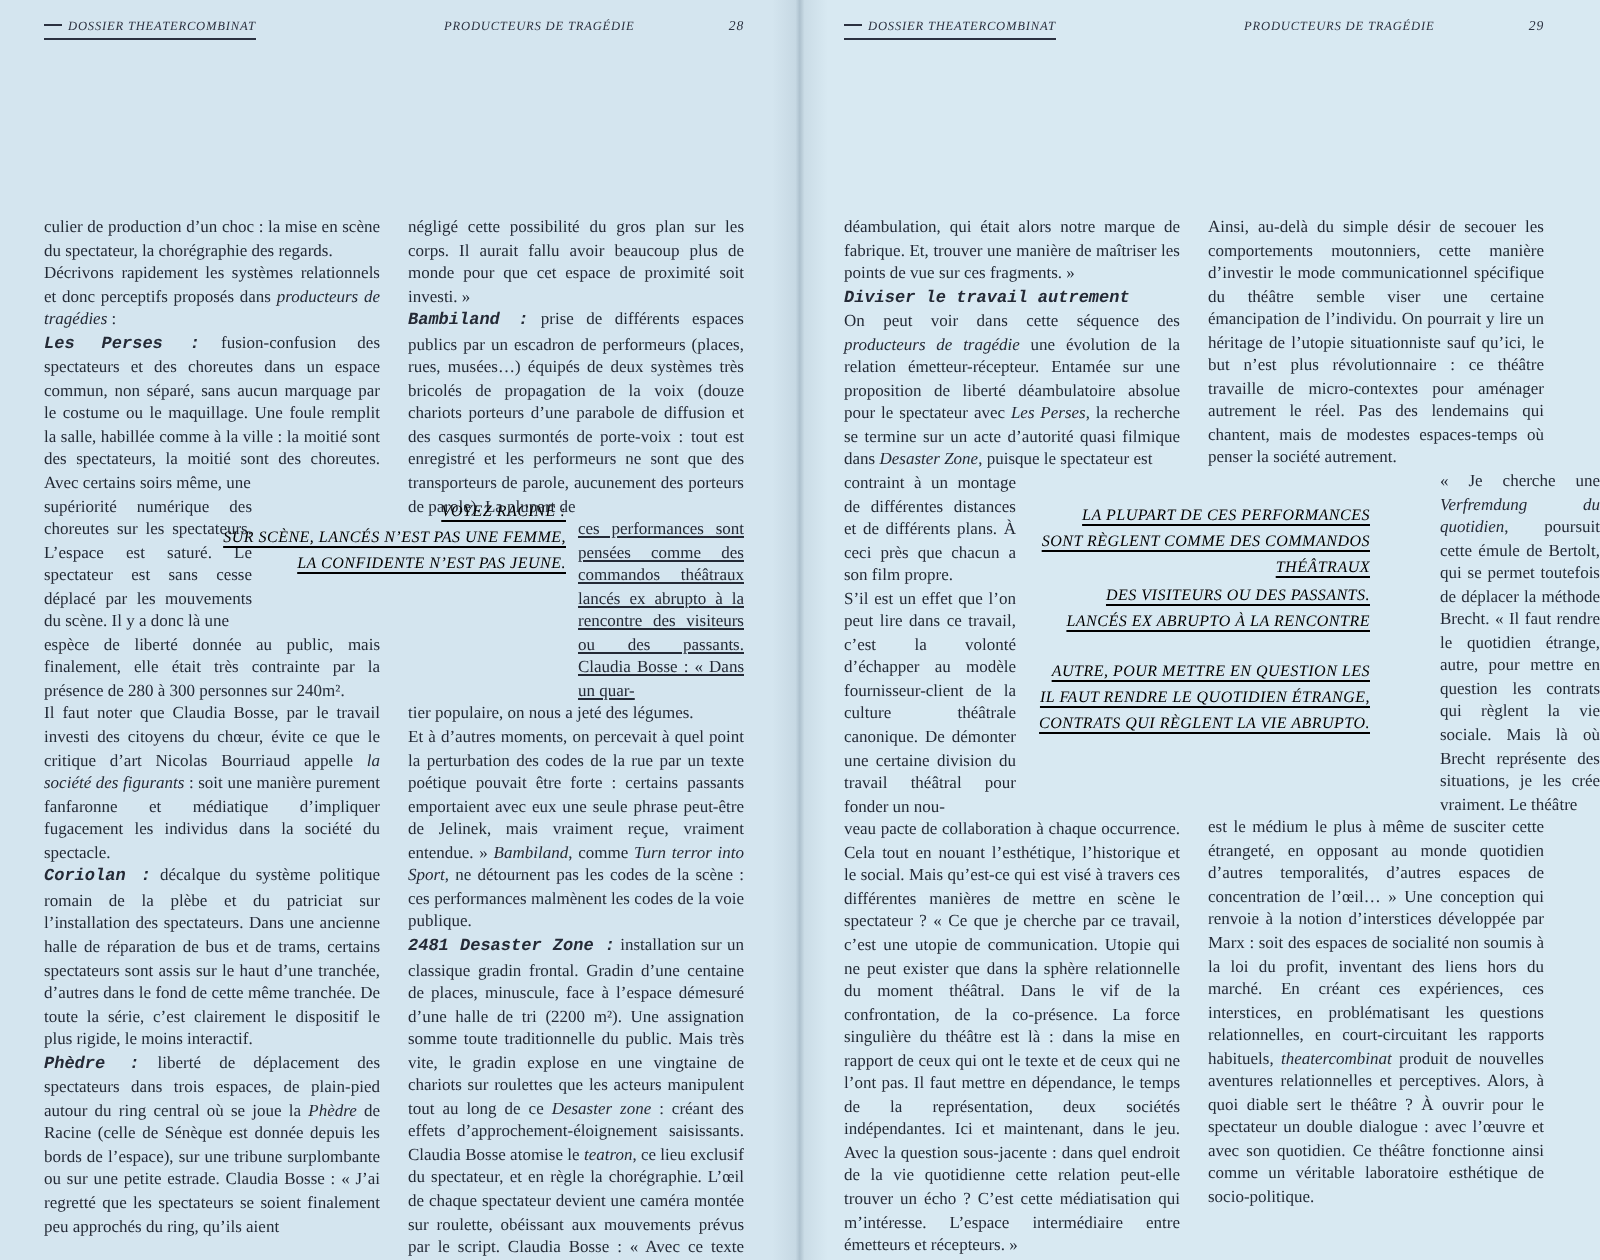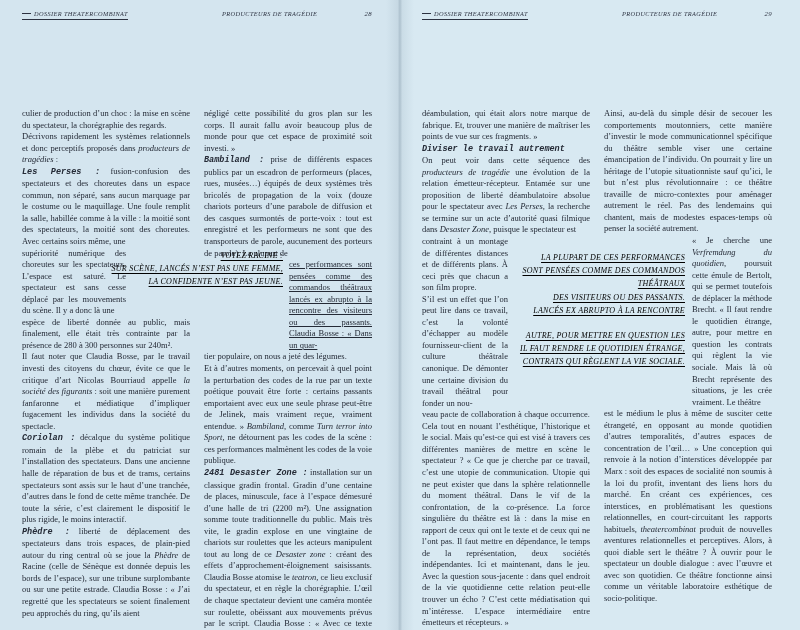--- a/index.html
+++ b/index.html
@@ -34,21 +34,21 @@
   
   .col{position:absolute;top:108px;width:168px;
        font-size:8.5px;line-height:11.55px;text-align:justify;
        color:#242a36;hyphens:auto;-webkit-hyphens:auto;}
   .col-a{left:22px;}
   .col-b{left:204px;}
   .block{width:168px;}
   .block.narrow-left{width:104px;}
   .block.narrow-left-sm{width:86px;}
   .block.narrow-right{width:83px;margin-left:85px;text-decoration:underline;}
-  .block.narrow-right-sm{width:80px;margin-left:88px;}
+  .block.narrow-right-sm{width:80px;margin-left:116px;}
   .it{font-style:italic;}
   .bd{font-weight:bold;font-family:Liberation Mono, monospace;}
   
   .pull-quote{position:absolute;text-align:right;font-style:italic;color:#000000;}
   .pq-left{right:117px;top:249px;}
   .pq-right{right:115px;top:251px;}
   .pq-line{font-size:8px;line-height:13.2px;letter-spacing:0.25px;white-space:nowrap;
       text-decoration:underline;text-underline-offset:2px;text-decoration-thickness:0.7px;}
   .pq-block + .pq-block{margin-top:12px;}
 </style>
@@ -96,27 +96,27 @@
 
     <div class="col col-b">
       <div class="block"><span>Ainsi, au-delà du simple désir de secouer les comportements moutonniers, cette manière d’investir le mode communicationnel spécifique du théâtre semble viser une certaine émancipation de l’individu. On pourrait y lire un héritage de l’utopie situationniste sauf qu’ici, le but n’est plus révolutionnaire : ce théâtre travaille de micro-contextes pour aménager autrement le réel. Pas des lendemains qui chantent, mais de modestes espaces-temps où penser la société autrement.</span></div>
       <div class="block narrow-right-sm"><span>« Je cherche une </span><span class="it">Verfremdung du quotidien</span><span>, poursuit cette émule de Bertolt, qui se permet toutefois de déplacer la méthode Brecht. « Il faut rendre le quotidien étrange, autre, pour mettre en question les contrats qui règlent la vie sociale. Mais là où Brecht représente des situations, je les crée vraiment. Le théâtre</span></div>
       <div class="block"><span>est le médium le plus à même de susciter cette étrangeté, en opposant au monde quotidien d’autres temporalités, d’autres espaces de concentration de l’œil… » Une conception qui renvoie à la notion d’interstices développée par Marx : soit des espaces de socialité non soumis à la loi du profit, inventant des liens hors du marché. En créant ces expériences, ces interstices, en problématisant les questions relationnelles, en court-circuitant les rapports habituels, </span><span class="it">theatercombinat</span><span> produit de nouvelles aventures relationnelles et perceptives. Alors, à quoi diable sert le théâtre ? À ouvrir pour le spectateur un double dialogue : avec l’œuvre et avec son quotidien. Ce théâtre fonctionne ainsi comme un véritable laboratoire esthétique de socio-politique.</span></div>
     </div>
 
     <aside class="pull-quote pq-right">
       <div class="pq-block">
           <div class="pq-line">LA PLUPART DE CES PERFORMANCES</div>
-          <div class="pq-line">SONT PENSÉES COMME DES COMMANDOS</div>
+          <div class="pq-line">SONT RÈGLENT COMME DES COMMANDOS</div>
           <div class="pq-line">THÉÂTRAUX</div>
           <div class="pq-line">DES VISITEURS OU DES PASSANTS.</div>
           <div class="pq-line">LANCÉS EX ABRUPTO À LA RENCONTRE</div>
         </div>
       <div class="pq-block">
           <div class="pq-line">AUTRE, POUR METTRE EN QUESTION LES</div>
           <div class="pq-line">IL FAUT RENDRE LE QUOTIDIEN ÉTRANGE,</div>
-          <div class="pq-line">CONTRATS QUI RÈGLENT LA VIE SOCIALE.</div>
+          <div class="pq-line">CONTRATS QUI RÈGLENT LA VIE ABRUPTO.</div>
         </div>
     </aside>
   </section>
 
   <div class="gutter"></div>
 </div>
 
 </body></html>

